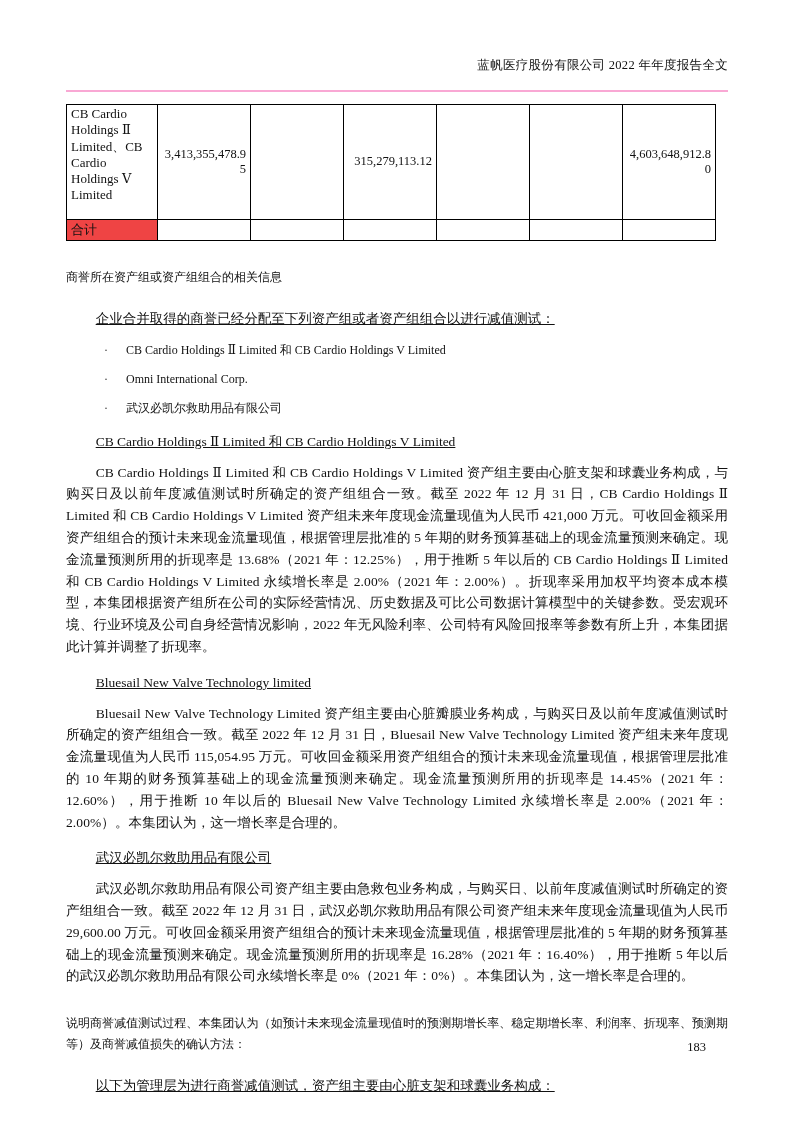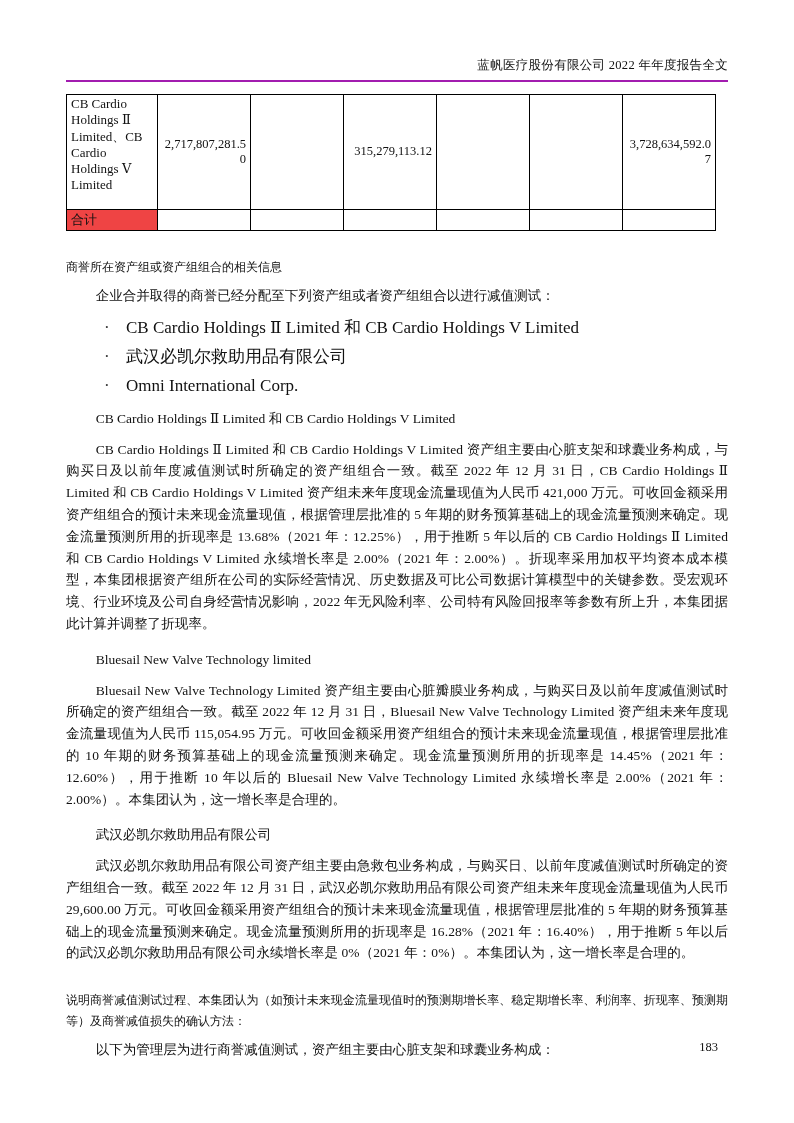--- a/index.html
+++ b/index.html
@@ -10,22 +10,22 @@
     background:#ffffff;
     font-family:"Liberation Serif","DejaVu Serif",serif;
     color:#111;
     overflow:hidden;
   }
   .content { margin:0 66px; }
 
   
   .doc-header {
     padding-top:57px;
-    padding-bottom:6px;
-    border-bottom:2px solid #a21caf;
+    padding-bottom:16px;
+    border-bottom:2px solid #f9a8d4;
     font-family:Liberation Serif, serif;
   }
   .doc-header-title {
     text-align:right;
     font-size:12.5px;
     letter-spacing:0.3px;
   }
 
   
   table.goodwill {
@@ -66,92 +66,93 @@
   
   .note {
     font-size:12px;
     line-height:21px;
     margin:26px 0 0 0;
     text-align:justify;
   }
   .body-line {
     font-size:13.5px;
     line-height:21.8px;
-    margin:7px 0 0 0;
+    margin:20px 0 0 0;
+    text-decoration:underline;
   }
   .indent { text-indent:2.2em; }
   .para {
     font-size:13.5px;
     line-height:21.8px;
     margin:9px 0 0 0;
     text-align:justify;
     text-indent:2.2em;
     letter-spacing:0.1px;
   }
   .section-heading { margin-top:14px; }
 
   
   ul.bullets { list-style:none; margin:12px 0 0 38px; padding:0; }
   ul.bullets li {
-    font-size:17px;
+    font-size:12px;
     line-height:17px;
     margin-top:12px;
   }
   ul.bullets li:first-child { margin-top:0; }
   .bullet-dot { display:inline-block; width:22px; color:#333; }
 
   
   .page-number {
     position:absolute;
     top:1040px;
-    right:76px;
+    right:88px;
     font-size:12.5px;
   }
 </style>
 </head>
 <body>
 
 <div class="page">
   <div class="content">
 
     <div class="doc-header">
       <div class="doc-header-title">蓝帆医疗股份有限公司 2022 年年度报告全文</div>
     </div>
 
     <table class="goodwill">
       <tbody>
           <tr class="row-data">
         <td class="cell-name">CB Cardio Holdings Ⅱ Limited、CB Cardio Holdings Ⅴ Limited</td>
-        <td class="cell-num">2,717,807,281.50</td>
+        <td class="cell-num">3,413,355,478.95</td>
         <td class="cell-num"></td>
         <td class="cell-num">315,279,113.12</td>
         <td class="cell-num"></td>
         <td class="cell-num"></td>
-        <td class="cell-num">3,728,634,592.07</td>
+        <td class="cell-num">4,603,648,912.80</td>
       </tr>
       <tr class="row-total">
         <td class="cell-total-label">合计</td>
         <td class="cell-num cell-total-num"></td>
         <td class="cell-num cell-total-num"></td>
         <td class="cell-num cell-total-num"></td>
         <td class="cell-num cell-total-num"></td>
         <td class="cell-num cell-total-num"></td>
         <td class="cell-num cell-total-num"></td>
       </tr>
     </tbody>
       </table>
 
     <p class="note">商誉所在资产组或资产组组合的相关信息</p>
 
     <p class="body-line indent">企业合并取得的商誉已经分配至下列资产组或者资产组组合以进行减值测试：</p>
 
     <ul class="bullets">
       <li><span class="bullet-dot">·</span><span>CB Cardio Holdings Ⅱ Limited 和 CB Cardio Holdings V Limited</span></li>
+      <li><span class="bullet-dot">·</span><span>Omni International Corp.</span></li>
       <li><span class="bullet-dot">·</span><span>武汉必凯尔救助用品有限公司</span></li>
-      <li><span class="bullet-dot">·</span><span>Omni International Corp.</span></li>
     </ul>
 
     <p class="body-line indent section-heading">CB Cardio Holdings Ⅱ Limited 和 CB Cardio Holdings V Limited</p>
     <p class="para">CB Cardio Holdings Ⅱ Limited 和 CB Cardio Holdings V Limited 资产组主要由心脏支架和球囊业务构成，与购买日及以前年度减值测试时所确定的资产组组合一致。截至 2022 年 12 月 31 日，CB Cardio Holdings Ⅱ Limited 和 CB Cardio Holdings V Limited 资产组未来年度现金流量现值为人民币 421,000 万元。可收回金额采用资产组组合的预计未来现金流量现值，根据管理层批准的 5 年期的财务预算基础上的现金流量预测来确定。现金流量预测所用的折现率是 13.68%（2021 年：12.25%），用于推断 5 年以后的 CB Cardio Holdings Ⅱ Limited 和 CB Cardio Holdings V Limited 永续增长率是 2.00%（2021 年：2.00%）。折现率采用加权平均资本成本模型，本集团根据资产组所在公司的实际经营情况、历史数据及可比公司数据计算模型中的关键参数。受宏观环境、行业环境及公司自身经营情况影响，2022 年无风险利率、公司特有风险回报率等参数有所上升，本集团据此计算并调整了折现率。</p>
 
     <p class="body-line indent section-heading">Bluesail New Valve Technology limited</p>
     <p class="para">Bluesail New Valve Technology Limited 资产组主要由心脏瓣膜业务构成，与购买日及以前年度减值测试时所确定的资产组组合一致。截至 2022 年 12 月 31 日，Bluesail New Valve Technology Limited 资产组未来年度现金流量现值为人民币 115,054.95 万元。可收回金额采用资产组组合的预计未来现金流量现值，根据管理层批准的 10 年期的财务预算基础上的现金流量预测来确定。现金流量预测所用的折现率是 14.45%（2021 年：12.60%），用于推断 10 年以后的 Bluesail New Valve Technology Limited 永续增长率是 2.00%（2021 年：2.00%）。本集团认为，这一增长率是合理的。</p>
 
     <p class="body-line indent section-heading">武汉必凯尔救助用品有限公司</p>
     <p class="para">武汉必凯尔救助用品有限公司资产组主要由急救包业务构成，与购买日、以前年度减值测试时所确定的资产组组合一致。截至 2022 年 12 月 31 日，武汉必凯尔救助用品有限公司资产组未来年度现金流量现值为人民币 29,600.00 万元。可收回金额采用资产组组合的预计未来现金流量现值，根据管理层批准的 5 年期的财务预算基础上的现金流量预测来确定。现金流量预测所用的折现率是 16.28%（2021 年：16.40%），用于推断 5 年以后的武汉必凯尔救助用品有限公司永续增长率是 0%（2021 年：0%）。本集团认为，这一增长率是合理的。</p>

